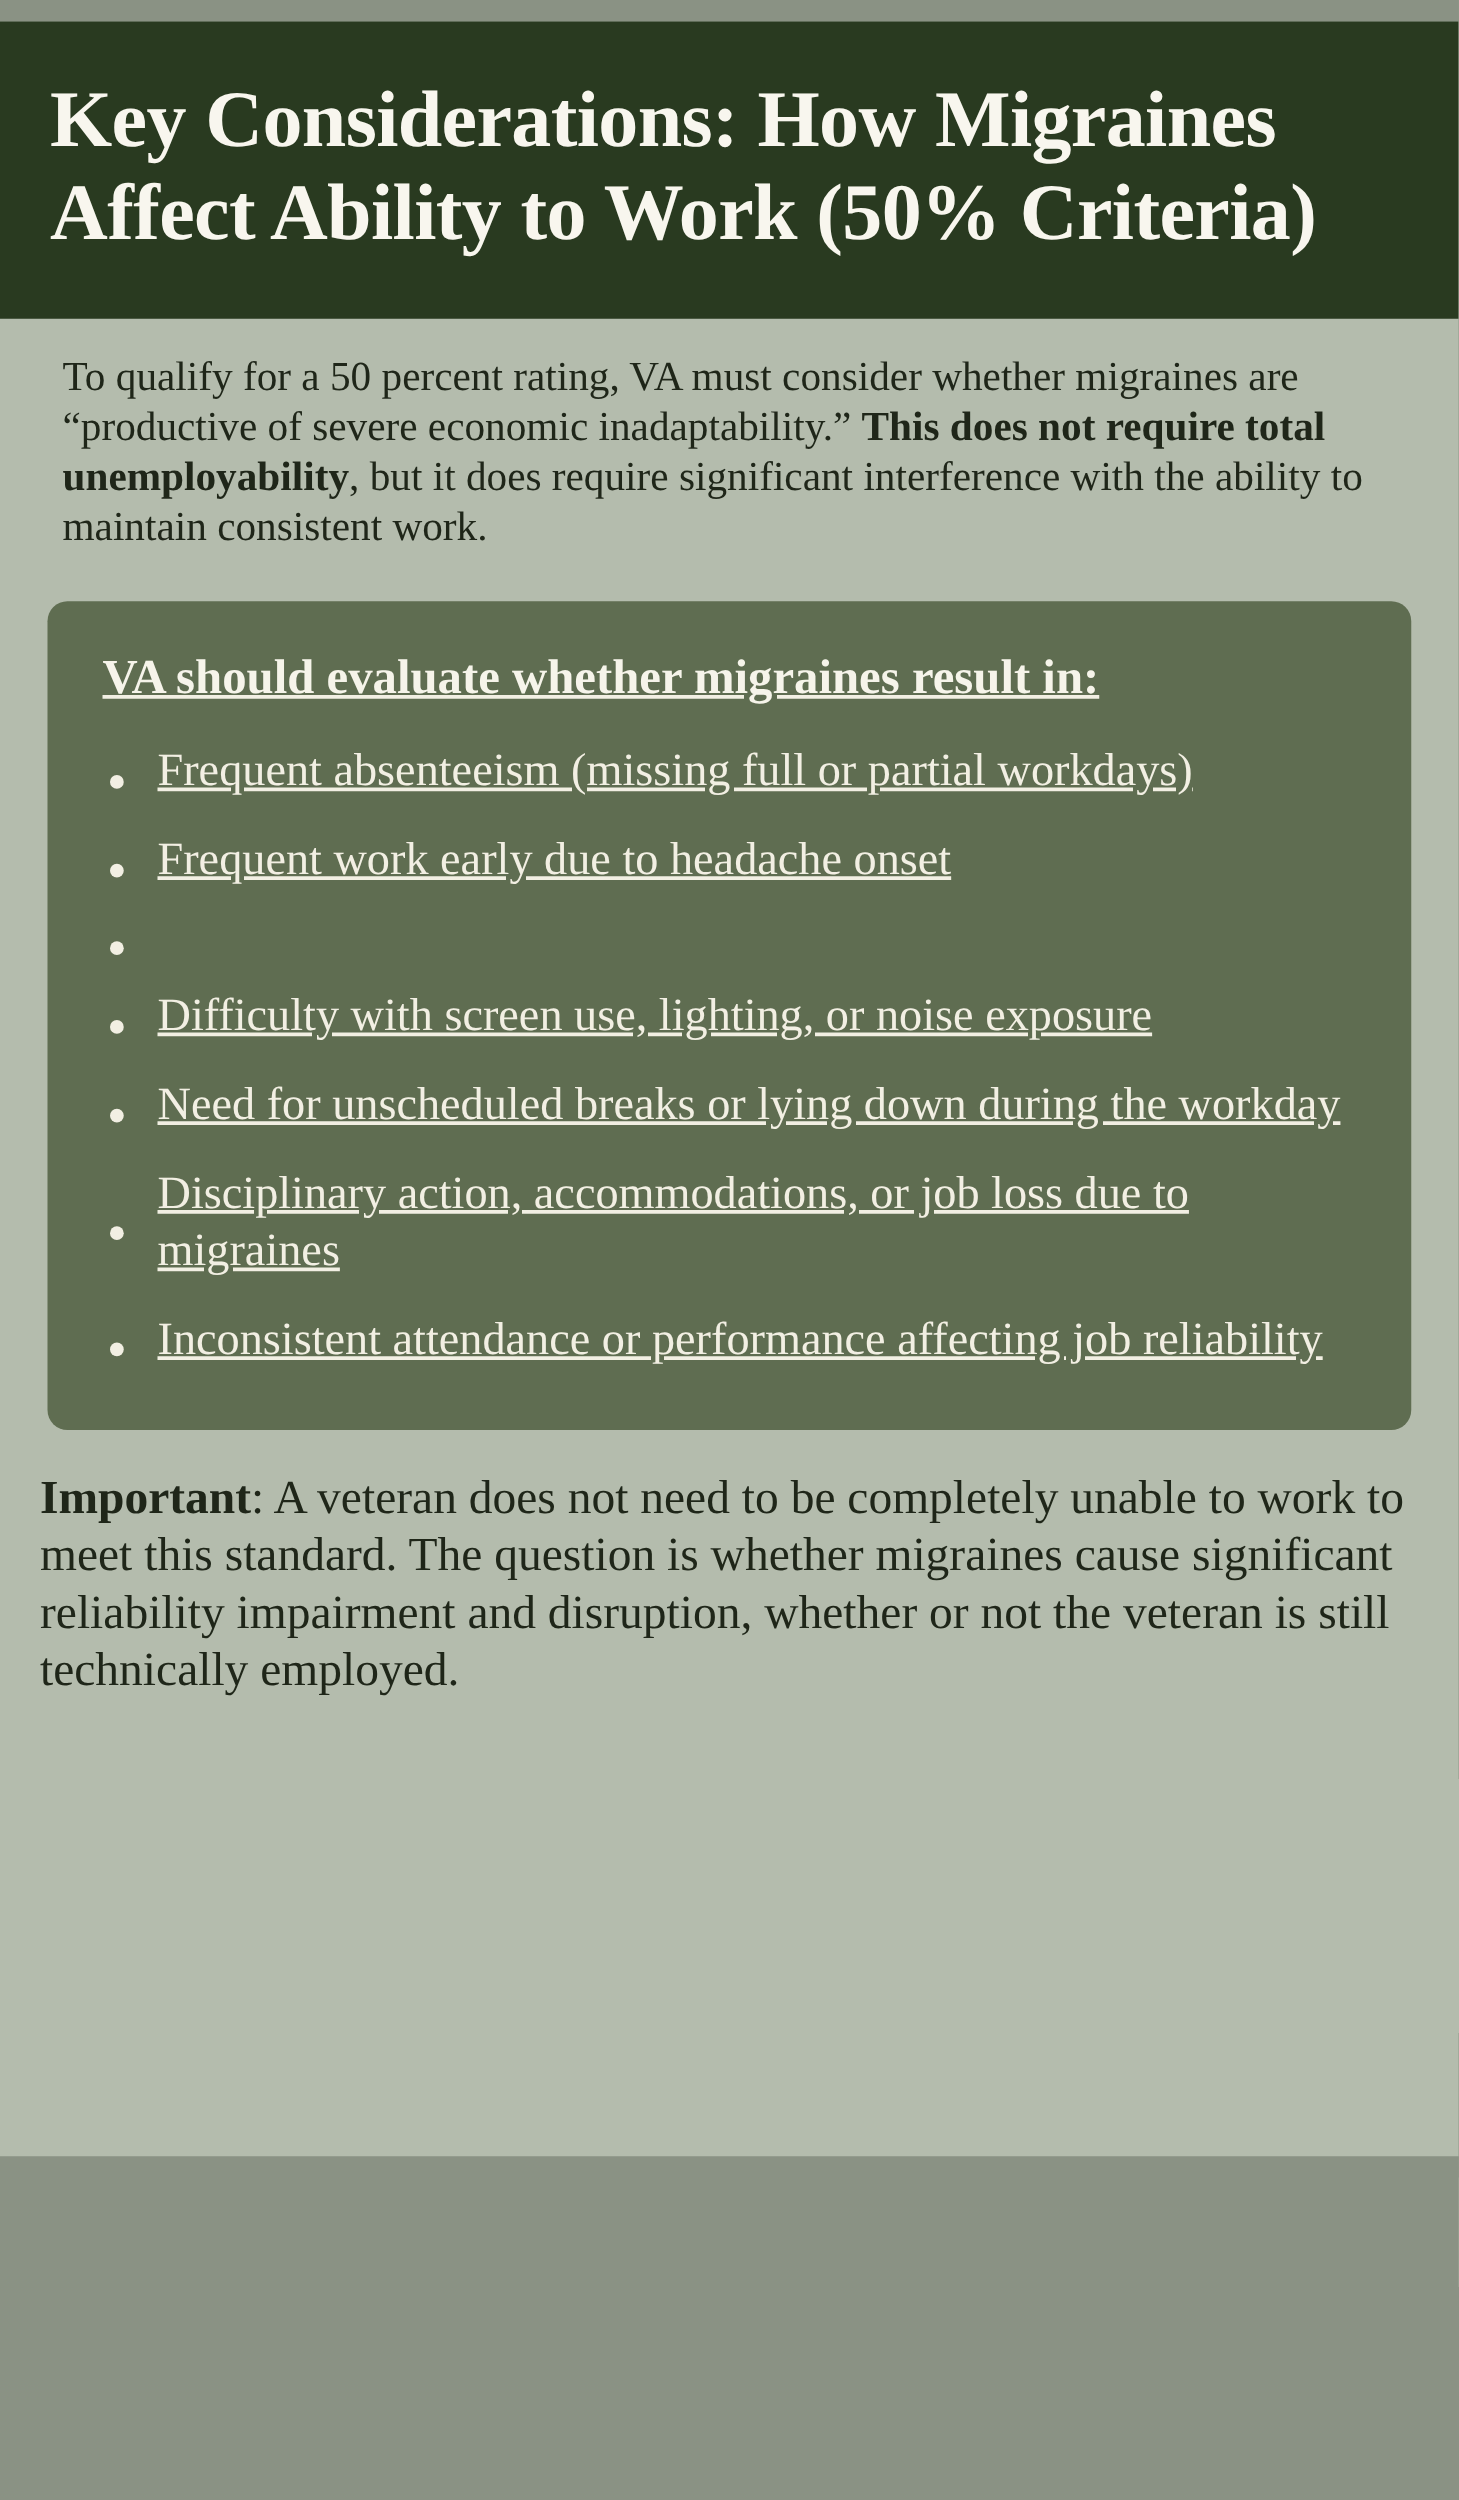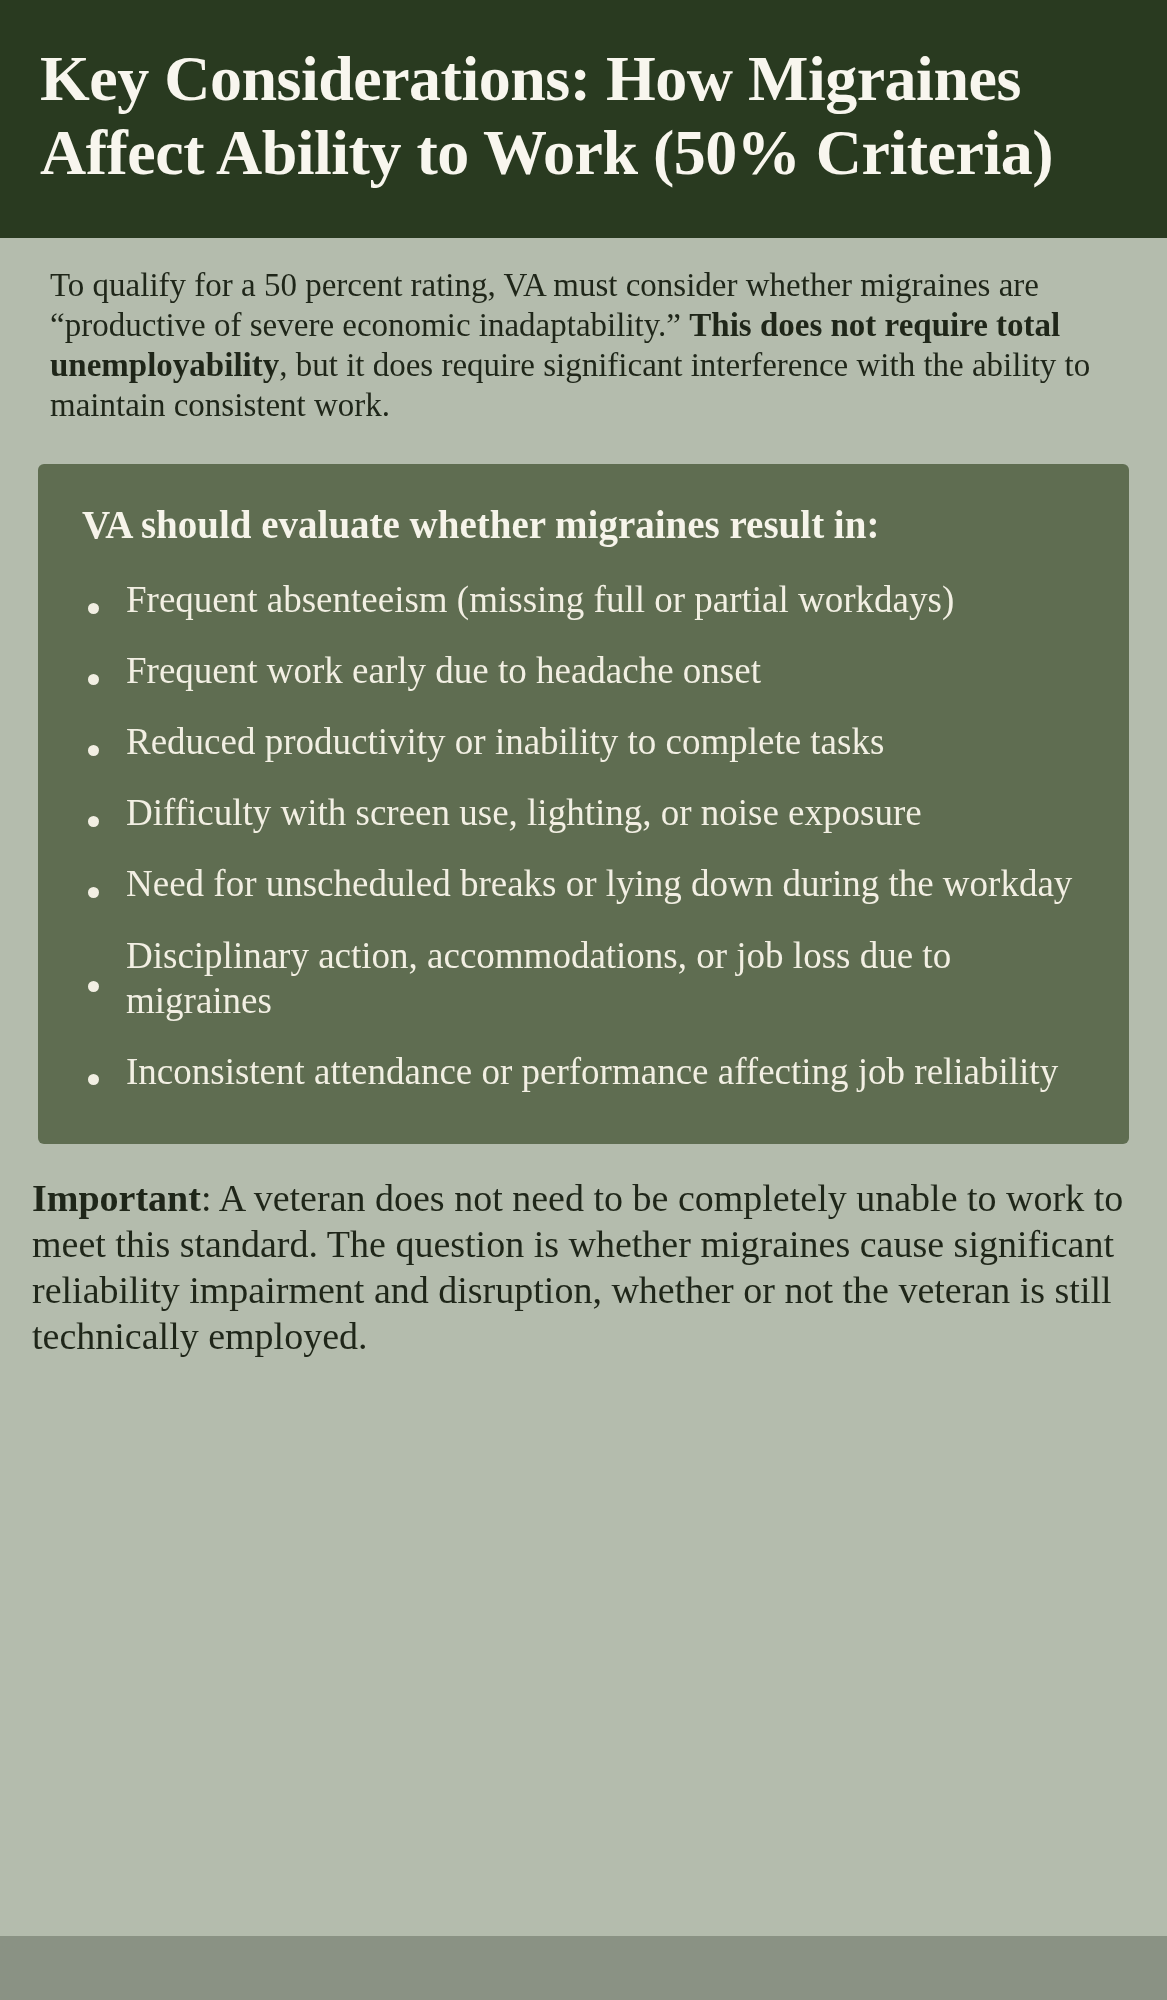--- a/index.html
+++ b/index.html
@@ -8,22 +8,22 @@
     --card-bg:#5f6d51;
     --header-text:#f8f6ee;
     --body-text:#1f2619;
     --card-text:#f2efe3;
   }
   *{margin:0;padding:0;box-sizing:border-box;}
   html,body{background:#8a9284;}
   body{font-family:"Liberation Serif","DejaVu Serif",serif;}
   .page{
     width:1167px;
-    height:1936px;
-    margin:0 auto;
+    height:1708px;
+    margin:17px auto;
     background:var(--page-bg);
     overflow:hidden;
     position:relative;
   }
   .header{
     background:var(--header-bg);
     padding:42px 40px 48px 40px;
   }
   .header h1{
     color:var(--header-text);
@@ -35,23 +35,24 @@
   .intro{
     margin:28px 60px 0 50px;
     color:var(--body-text);
     font-size:33px;
     line-height:1.21;
   }
   .intro b, .important b{font-weight:700;}
   .card{
     margin:38px 38px 0 38px;
     background:var(--card-bg);
-    border-radius:6px;
+    border-radius:16px;
     padding:38px 30px 50px 38px;
     color:var(--card-text);
+    text-decoration:underline;
   }
   .card h2{
     font-size:39px;
     font-weight:700;
     line-height:1.2;
     margin-left:6px;
     color:#f6f4ea;
   }
   .card ul{
     list-style:none;
@@ -109,21 +110,20 @@
         <li>
           <span class="dot"></span>
           <span class="item-text">Frequent absenteeism (missing full or partial workdays)</span>
         </li>
         <li>
           <span class="dot"></span>
           <span class="item-text">Frequent work early due to headache onset</span>
         </li>
         <li>
           <span class="dot"></span>
-          <span class="item-text">Reduced productivity or inability to complete tasks</span>
         </li>
         <li>
           <span class="dot"></span>
           <span class="item-text">Difficulty with screen use, lighting, or noise exposure</span>
         </li>
         <li>
           <span class="dot"></span>
           <span class="item-text">Need for unscheduled breaks or lying down during the workday</span>
         </li>
         <li>

